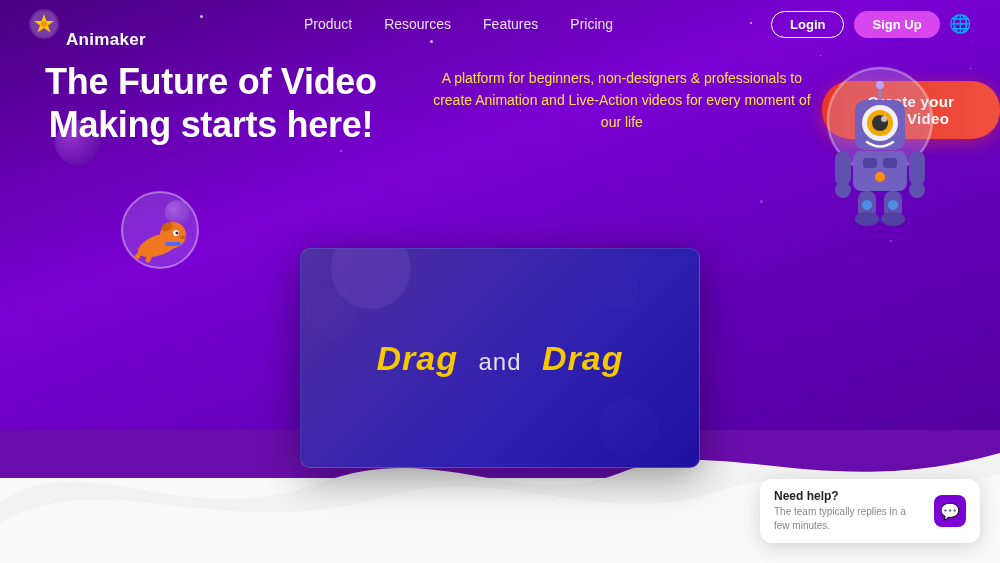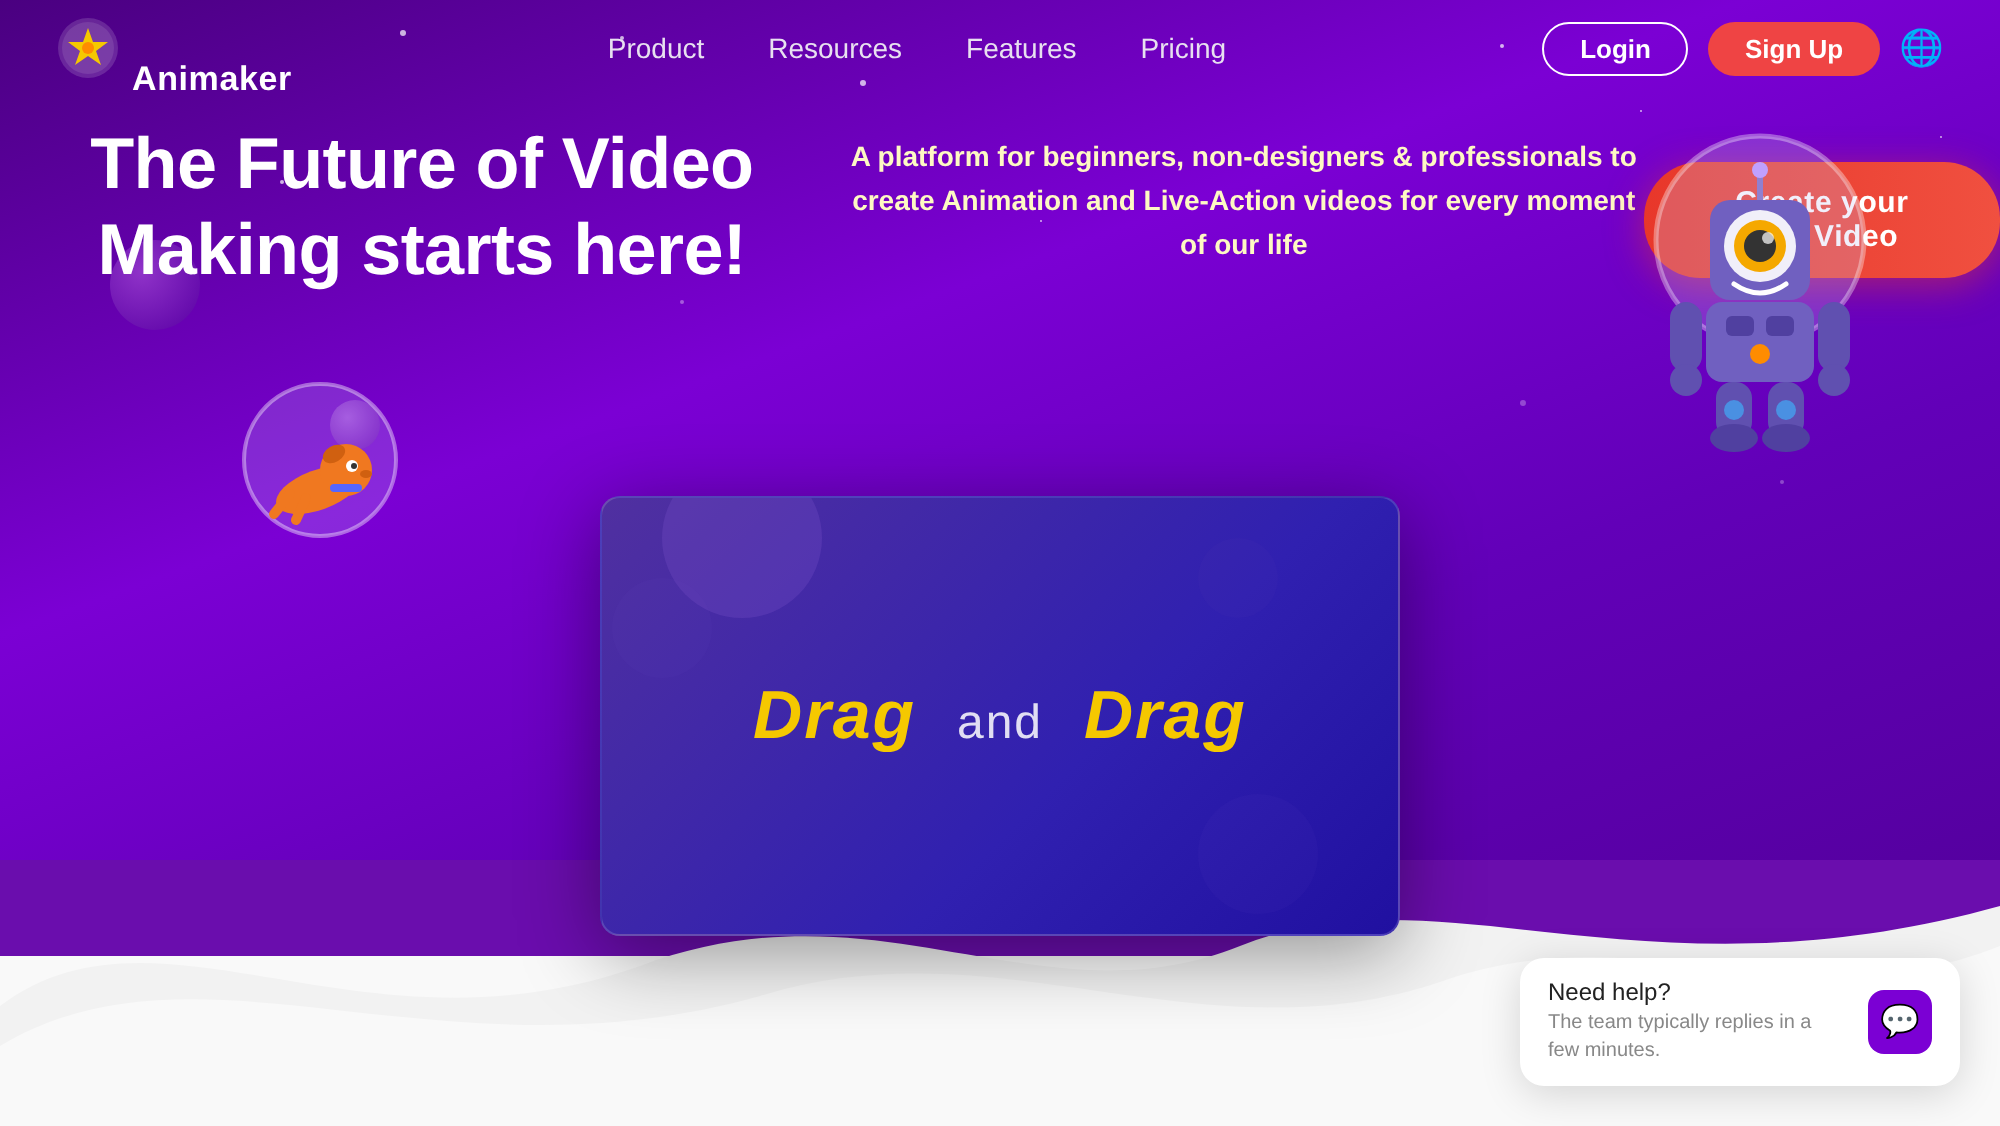--- a/index.html
+++ b/index.html
@@ -59,21 +59,21 @@
       color: #fff;
       border: 1.5px solid #fff;
       background: transparent;
       border-radius: 20px;
       padding: 5px 18px;
       font-size: 13px;
       cursor: pointer;
       font-weight: 600;
     }
     .btn-signup {
-      background: #ef4444;
+      background: #d946ef;
       color: #fff;
       border: none;
       border-radius: 20px;
       padding: 6px 18px;
       font-size: 13px;
       cursor: pointer;
       font-weight: 700;
     }
     .globe-icon {
       color: #e0d0f0;
@@ -137,26 +137,25 @@
     .hero-title {
       color: #fff;
       font-size: 36px;
       font-weight: 800;
       line-height: 1.2;
       max-width: 620px;
       margin-bottom: 14px;
       letter-spacing: -0.3px;
     }
     .hero-subtitle {
-      color: #fef9c3;
+      color: #fde047;
       font-size: 14px;
       line-height: 1.6;
       max-width: 400px;
       margin-bottom: 20px;
-      font-weight: bold;
     }
     .btn-cta {
       background: linear-gradient(90deg, #e8372a, #f05040);
       color: #fff;
       border: none;
       border-radius: 28px;
       padding: 12px 36px;
       font-size: 15px;
       font-weight: 700;
       cursor: pointer;
@@ -277,21 +276,21 @@
       align-items: center;
       gap: 10px;
       z-index: 20;
       max-width: 220px;
     }
     .chat-text-block {
       flex: 1;
     }
     .chat-title {
       font-size: 12px;
-      font-weight: 400;
+      font-weight: 700;
       color: #222;
       margin-bottom: 2px;
     }
     .chat-subtitle {
       font-size: 10px;
       color: #888;
       line-height: 1.4;
     }
     .chat-icon-btn {
       width: 32px;

